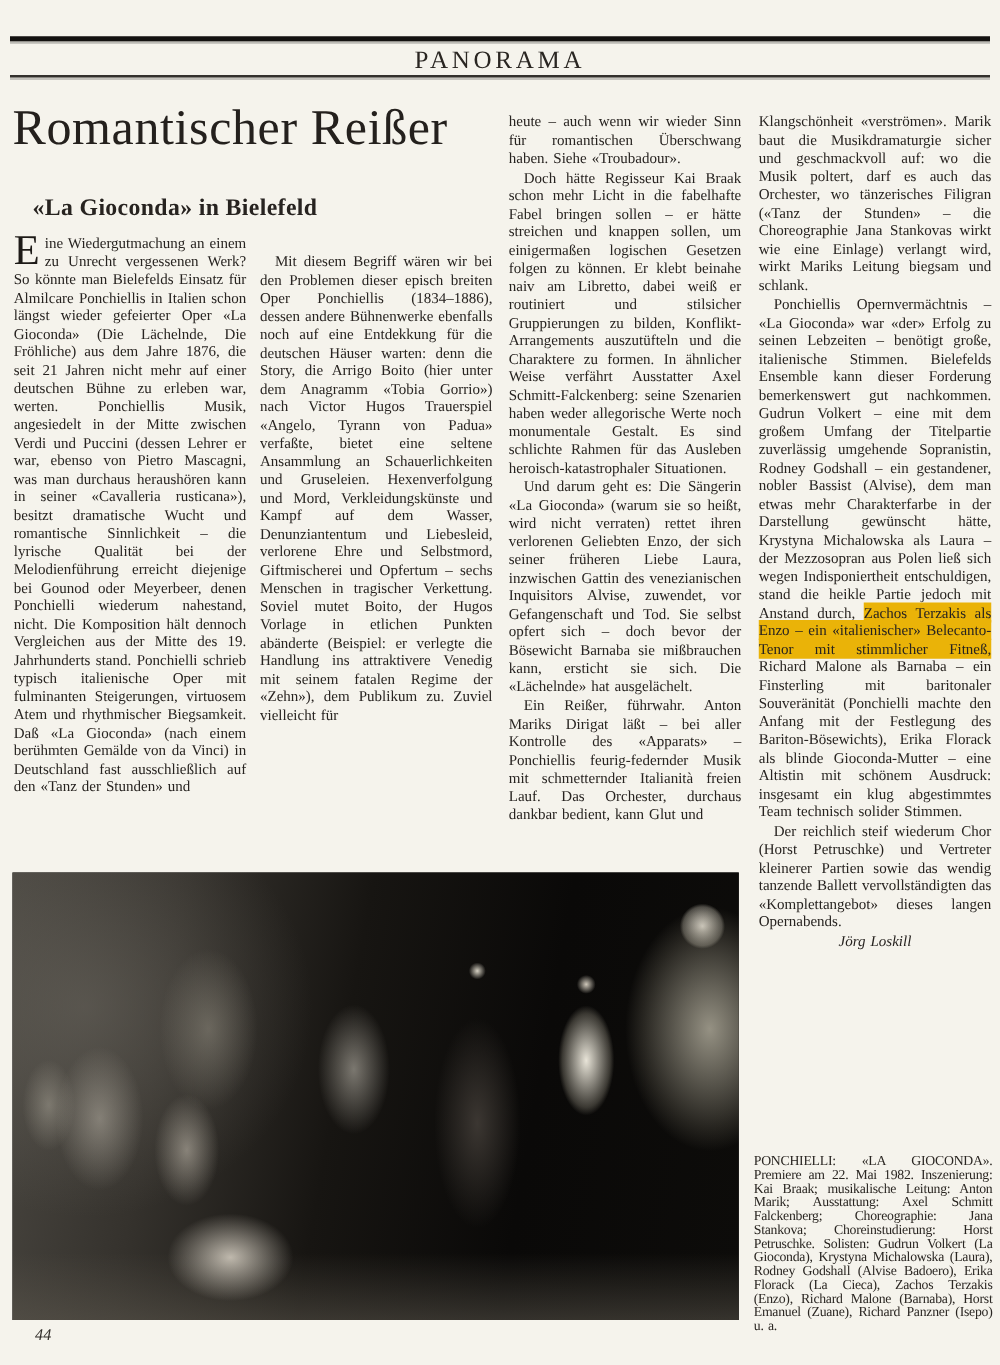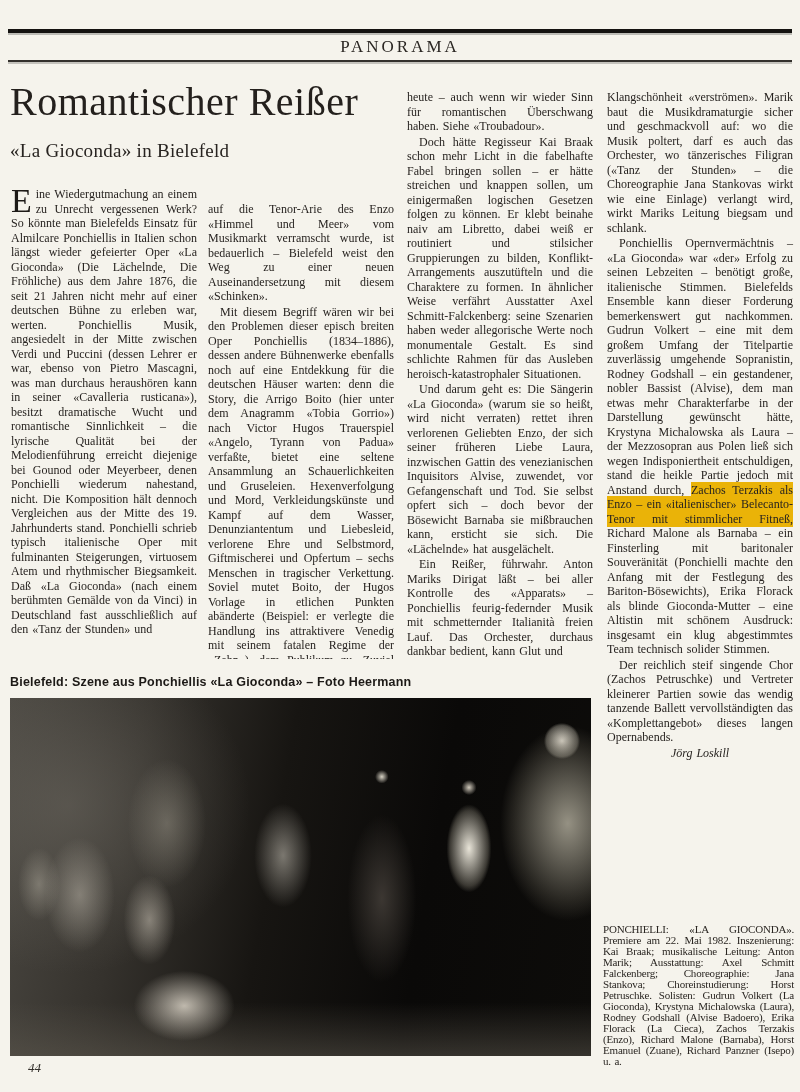--- a/index.html
+++ b/index.html
@@ -6,21 +6,21 @@
   .page {
     position:relative; width:800px; height:1092px;
     background:#f5f3ec;
     font-family:"Liberation Serif", serif;
     color:#272320;
     overflow:hidden;
   }
   
   .rule-thick { position:absolute; left:8px; width:784px; top:29px; height:4px; background:#141210; box-shadow:0 2px 0 rgba(20,18,16,0.25); }
   .masthead { position:absolute; left:0; top:37px; width:100%; text-align:center;
-    font-size:17px; letter-spacing:3px; color:#2a2622; }
+    font-size:20px; letter-spacing:3px; color:#2a2622; }
   .rule-thin { position:absolute; left:8px; width:784px; top:60px; height:2px;
     background:#33302c; box-shadow:0 2px 0 rgba(51,48,44,0.25); }
   
   .title { position:absolute; left:10px; top:78px; font-size:40px; letter-spacing:0.5px; color:#24201d; }
   .subtitle { position:absolute; left:10px; top:140px; font-size:19px; letter-spacing:0.3px; }
   
   .col { position:absolute; width:188px; text-align:justify;
     font-size:12px; line-height:14.5px; word-spacing:1px; overflow:hidden; }
   .col p { margin:1px; }
   .col p.ind { text-indent:12px; }
@@ -63,45 +63,43 @@
 </head>
 <body>
 
 <div class="page">
 
   <div class="rule-thick"></div>
   <div class="masthead">PANORAMA</div>
   <div class="rule-thin"></div>
 
   <h1 class="title" style="margin:0; font-weight:normal;">Romantischer Reißer</h1>
-  <h2 class="subtitle" style="margin:0; font-weight:normal;">«La Gioconda» in Bielefeld</h2>
+  <h2 class="subtitle" style="margin:16px; font-weight:bold;">«La Gioconda» in Bielefeld</h2>
 
   <section class="col col1">
     <p><span class="dropcap">E</span><span>ine Wiedergutmachung an einem zu Unrecht vergessenen Werk? So könnte man Bielefelds Einsatz für Almilcare Ponchiellis in Italien schon längst wieder gefeierter Oper «La Gioconda» (Die Lächelnde, Die Fröhliche) aus dem Jahre 1876, die seit 21 Jahren nicht mehr auf einer deutschen Bühne zu erleben war, werten. Ponchiellis Musik, angesiedelt in der Mitte zwischen Verdi und Puccini (dessen Lehrer er war, ebenso von Pietro Mascagni, was man durchaus heraushören kann in seiner «Cavalleria rusticana»), besitzt dramatische Wucht und romantische Sinnlichkeit – die lyrische Qualität bei der Melodienführung erreicht diejenige bei Gounod oder Meyerbeer, denen Ponchielli wiederum nahestand, nicht. Die Komposition hält dennoch Vergleichen aus der Mitte des 19. Jahrhunderts stand. Ponchielli schrieb typisch italienische Oper mit fulminanten Steigerungen, virtuosem Atem und rhythmischer Biegsamkeit. Daß «La Gioconda» (nach einem berühmten Gemälde von da Vinci) in Deutschland fast ausschließlich auf den «Tanz der Stunden» und</span></p>
   </section>
 
   <section class="col col2">
-    <p>auf die Tenor-Arie des Enzo «Himmel und Meer» vom Musikmarkt verramscht wurde, ist bedauerlich – Bielefeld weist den Weg zu einer neuen Auseinandersetzung mit diesem «Schinken».</p>
     <p class="ind">Mit diesem Begriff wären wir bei den Problemen dieser episch breiten Oper Ponchiellis (1834–1886), dessen andere Bühnenwerke ebenfalls noch auf eine Entdekkung für die deutschen Häuser warten: denn die Story, die Arrigo Boito (hier unter dem Anagramm «Tobia Gorrio») nach Victor Hugos Trauerspiel «Angelo, Tyrann von Padua» verfaßte, bietet eine seltene Ansammlung an Schauerlichkeiten und Gruseleien. Hexenverfolgung und Mord, Verkleidungskünste und Kampf auf dem Wasser, Denunziantentum und Liebesleid, verlorene Ehre und Selbstmord, Giftmischerei und Opfertum – sechs Menschen in tragischer Verkettung. Soviel mutet Boito, der Hugos Vorlage in etlichen Punkten abänderte (Beispiel: er verlegte die Handlung ins attraktivere Venedig mit seinem fatalen Regime der «Zehn»), dem Publikum zu. Zuviel vielleicht für</p>
   </section>
 
   <section class="col col3">
     <p>heute – auch wenn wir wieder Sinn für romantischen Überschwang haben. Siehe «Troubadour».</p>
     <p class="ind">Doch hätte Regisseur Kai Braak schon mehr Licht in die fabelhafte Fabel bringen sollen – er hätte streichen und knappen sollen, um einigermaßen logischen Gesetzen folgen zu können. Er klebt beinahe naiv am Libretto, dabei weiß er routiniert und stilsicher Gruppierungen zu bilden, Konflikt-Arrangements auszutüfteln und die Charaktere zu formen. In ähnlicher Weise verfährt Ausstatter Axel Schmitt-Falckenberg: seine Szenarien haben weder allegorische Werte noch monumentale Gestalt. Es sind schlichte Rahmen für das Ausleben heroisch-katastrophaler Situationen.</p>
     <p class="ind">Und darum geht es: Die Sängerin «La Gioconda» (warum sie so heißt, wird nicht verraten) rettet ihren verlorenen Geliebten Enzo, der sich seiner früheren Liebe Laura, inzwischen Gattin des venezianischen Inquisitors Alvise, zuwendet, vor Gefangenschaft und Tod. Sie selbst opfert sich – doch bevor der Bösewicht Barnaba sie mißbrauchen kann, ersticht sie sich. Die «Lächelnde» hat ausgelächelt.</p>
     <p class="ind">Ein Reißer, führwahr. Anton Mariks Dirigat läßt – bei aller Kontrolle des «Apparats» – Ponchiellis feurig-federnder Musik mit schmetternder Italianità freien Lauf. Das Orchester, durchaus dankbar bedient, kann Glut und</p>
   </section>
 
   <section class="col col4">
     <p>Klangschönheit «verströmen». Marik baut die Musikdramaturgie sicher und geschmackvoll auf: wo die Musik poltert, darf es auch das Orchester, wo tänzerisches Filigran («Tanz der Stunden» – die Choreographie Jana Stankovas wirkt wie eine Einlage) verlangt wird, wirkt Mariks Leitung biegsam und schlank.</p>
     <p class="ind"><span>Ponchiellis Opernvermächtnis – «La Gioconda» war «der» Erfolg zu seinen Lebzeiten – benötigt große, italienische Stimmen. Bielefelds Ensemble kann dieser Forderung bemerkenswert gut nachkommen. Gudrun Volkert – eine mit dem großem Umfang der Titelpartie zuverlässig umgehende Sopranistin, Rodney Godshall – ein gestandener, nobler Bassist (Alvise), dem man etwas mehr Charakterfarbe in der Darstellung gewünscht hätte, Krystyna Michalowska als Laura – der Mezzosopran aus Polen ließ sich wegen Indisponiertheit entschuldigen, stand die heikle Partie jedoch mit Anstand durch, </span><mark class="hl">Zachos Terzakis als Enzo – ein «italienischer» Belecanto-Tenor mit stimmlicher Fitneß,</mark><span> Richard Malone als Barnaba – ein Finsterling mit baritonaler Souveränität (Ponchielli machte den Anfang mit der Festlegung des Bariton-Bösewichts), Erika Florack als blinde Gioconda-Mutter – eine Altistin mit schönem Ausdruck: insgesamt ein klug abgestimmtes Team technisch solider Stimmen.</span></p>
-    <p class="ind">Der reichlich steif singende Chor (Zachos Petruschke) und Vertreter kleinerer Partien sowie das wendig tanzende Ballett vervollständigten das «Komplettangebot» dieses langen Opernabends.</p>
+    <p class="ind">Der reichlich steif wiederum Chor (Horst Petruschke) und Vertreter kleinerer Partien sowie das wendig tanzende Ballett vervollständigten das «Komplettangebot» dieses langen Opernabends.</p>
     <p class="author">Jörg Loskill</p>
   </section>
 
-  <div class="caption">Bielefeld: Szene aus Ponchiellis «La Gioconda» – Foto Heermann</div>
   <div class="photo" role="img"></div>
 
   <div class="credits">PONCHIELLI: «LA GIOCONDA». Premiere am 22. Mai 1982. Inszenierung: Kai Braak; musikalische Leitung: Anton Marik; Ausstattung: Axel Schmitt Falckenberg; Choreographie: Jana Stankova; Choreinstudierung: Horst Petruschke. Solisten: Gudrun Volkert (La Gioconda), Krystyna Michalowska (Laura), Rodney Godshall (Alvise Badoero), Erika Florack (La Cieca), Zachos Terzakis (Enzo), Richard Malone (Barnaba), Horst Emanuel (Zuane), Richard Panzner (Isepo) u. a.</div>
 
   <div class="folio">44</div>
 
 </div>
 
 </body></html>

